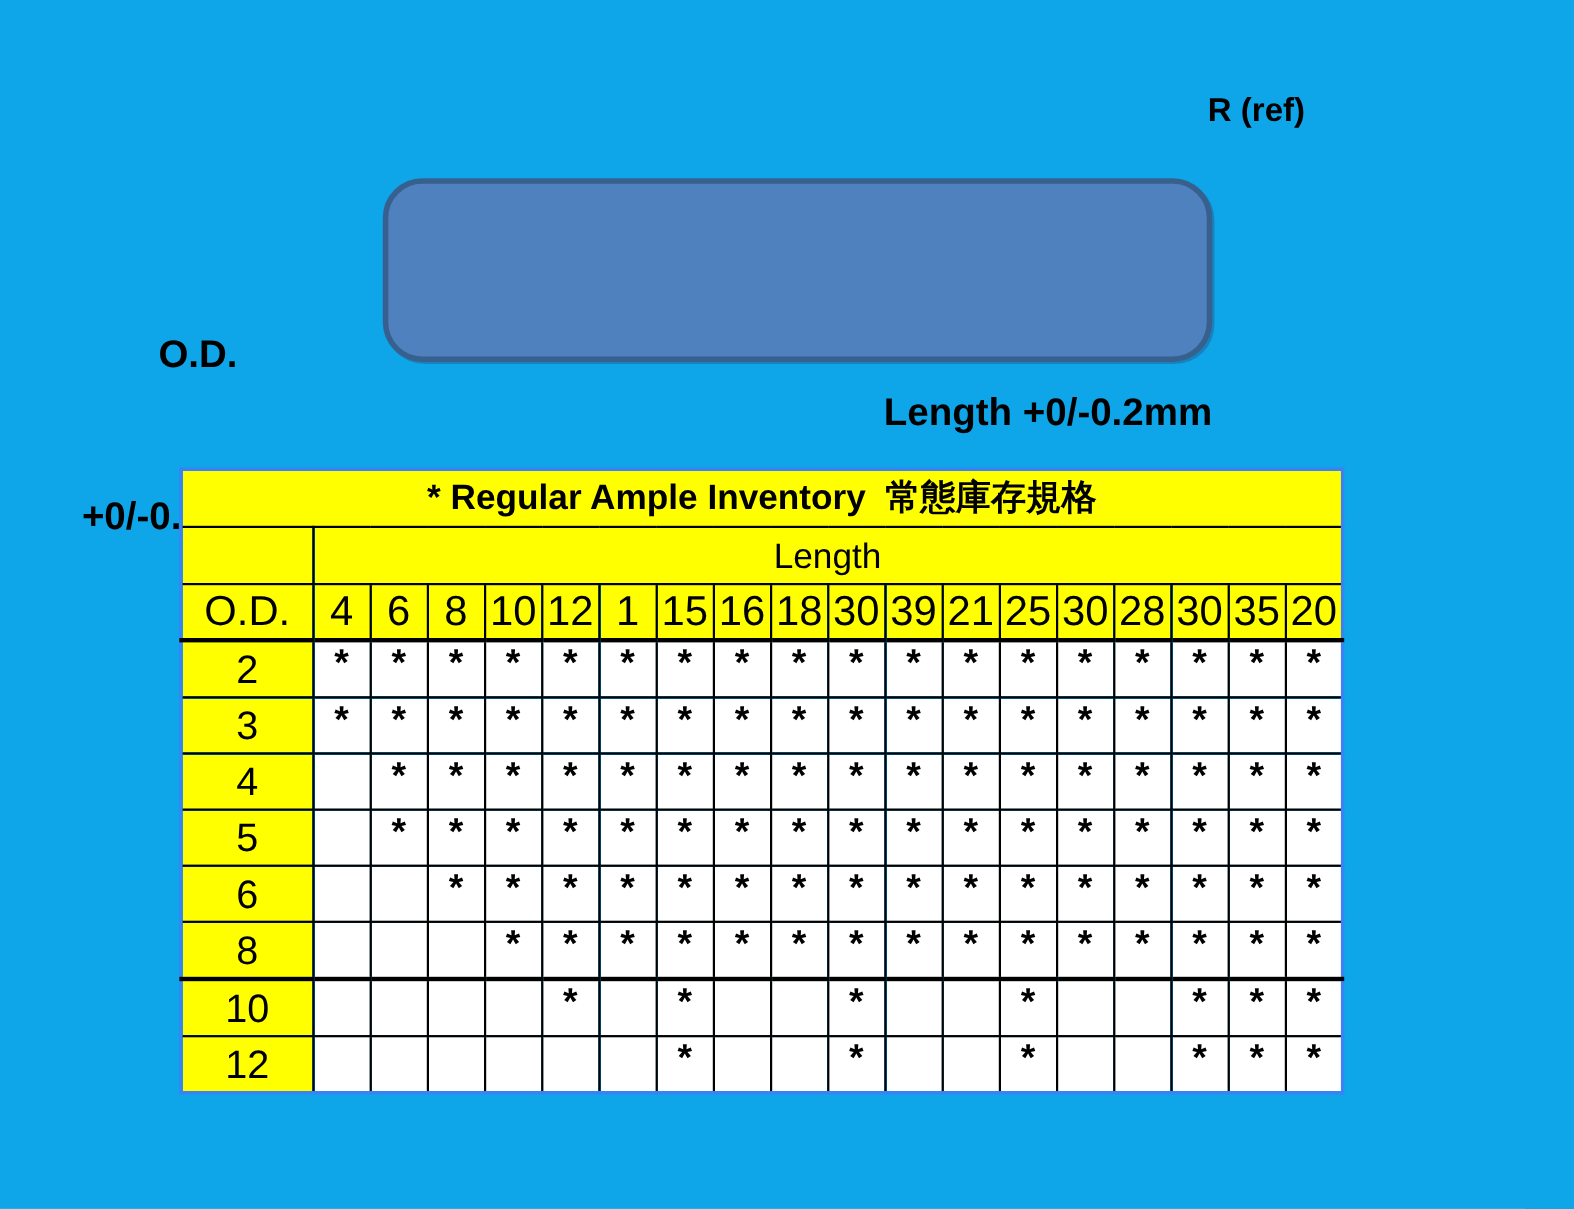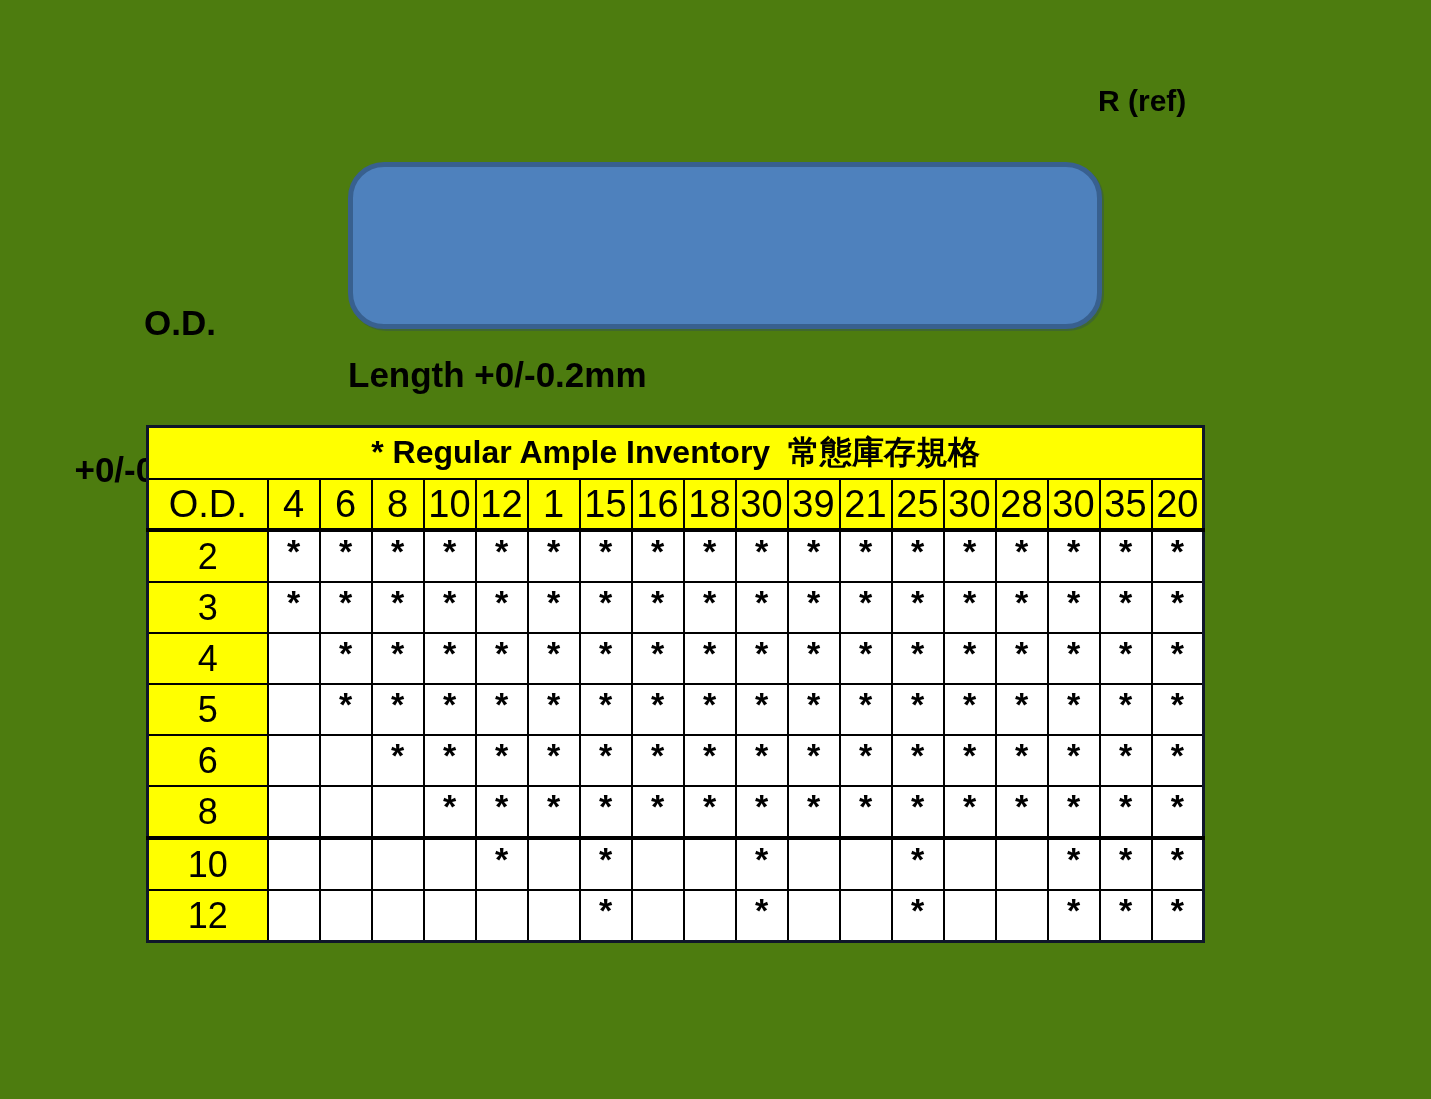--- a/index.html
+++ b/index.html
@@ -4,21 +4,21 @@
 <style>
   html, body {
     margin: 0;
     padding: 0;
     background: #ffffff;
   }
   .page {
     position: relative;
     width: 1431px;
     height: 1099px;
-    background: #4d7c0f;
+    background: #0ea5e9;
     font-family: "Liberation Sans", sans-serif;
     color: #000000;
     overflow: hidden;
   }
 
   
   .r-ref {
     position: absolute;
     left: 1098px;
     top: 84px;
@@ -47,35 +47,35 @@
     font-size: 35px;
     font-weight: bold;
     line-height: 49px;
     white-space: pre;
   }
   .len-label {
     position: absolute;
     left: 348px;
     top: 355px;
     width: 754px;
-    text-align: left;
+    text-align: right;
     font-size: 35px;
     font-weight: bold;
     white-space: pre;
   }
 
   
   table.spec {
     position: absolute;
-    left: 146px;
+    left: 163px;
     top: 425px;
     width: 1056px;
     border-collapse: collapse;
     table-layout: fixed;
-    border: 3px solid #0f172a;
+    border: 3px solid #3b82f6;
   }
   table.spec td {
     border: 2px solid #000;
     text-align: center;
     padding: 0;
     overflow: hidden;
   }
   .yel { background: #FFFF00; }
   td.title-cell {
     height: 50px;
@@ -148,20 +148,24 @@
         <col style="width: 52px;">
         <col style="width: 52px;">
         <col style="width: 52px;">
         <col style="width: 52px;">
         <col style="width: 52px;">
         <col style="width: 52px;">
       </colgroup>
     <tbody id="grid-body">
       <tr>
         <td class="yel title-cell" id="title-cell" colspan="19">* Regular Ample Inventory  常態庫存規格</td>
+      </tr>
+      <tr>
+        <td class="yel length-corner-cell"></td>
+        <td class="yel length-span-cell" id="length-span-cell" colspan="18">Length</td>
       </tr>
     <tr class="hdr">
           <td class="yel">O.D.</td>
           <td class="yel">4</td>
           <td class="yel">6</td>
           <td class="yel">8</td>
           <td class="yel">10</td>
           <td class="yel">12</td>
           <td class="yel">1</td>
           <td class="yel">15</td>

